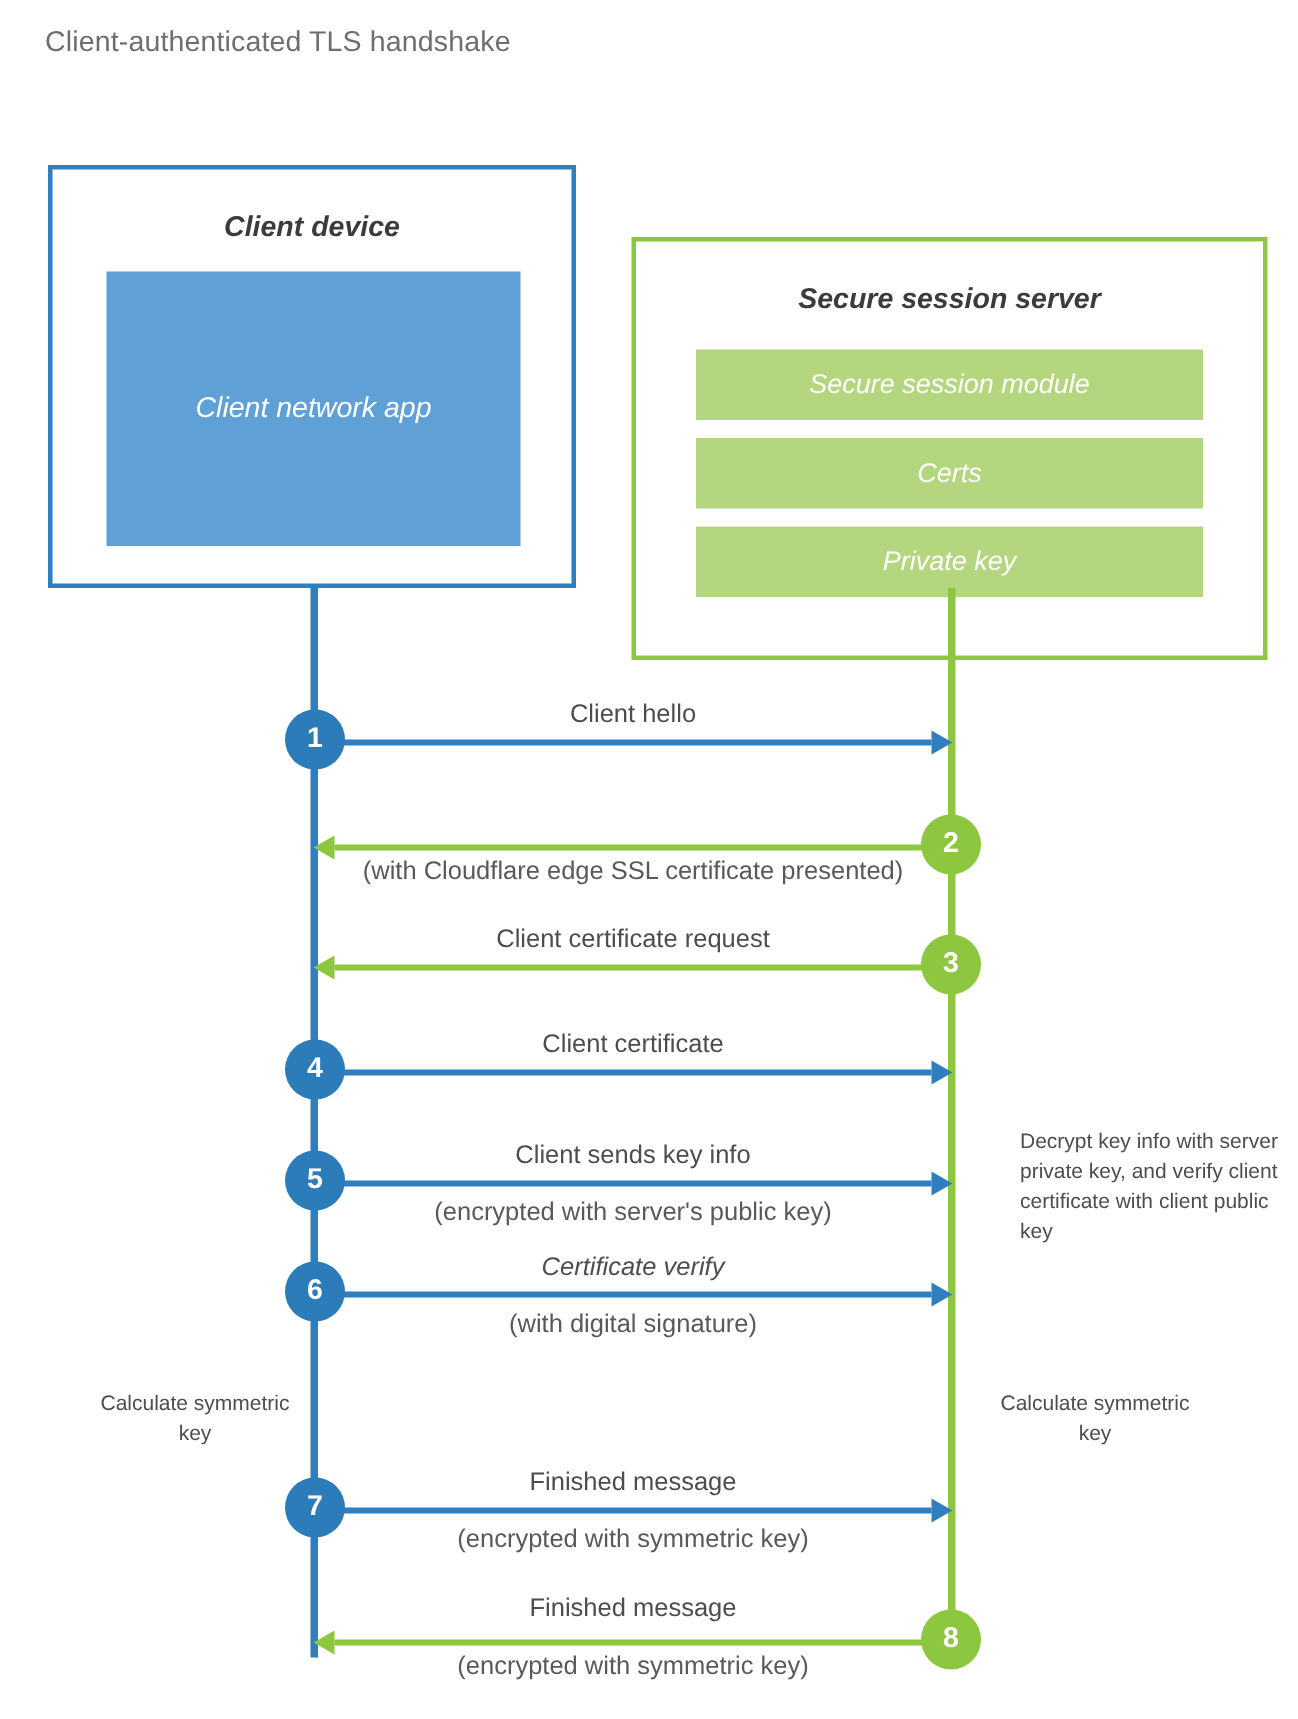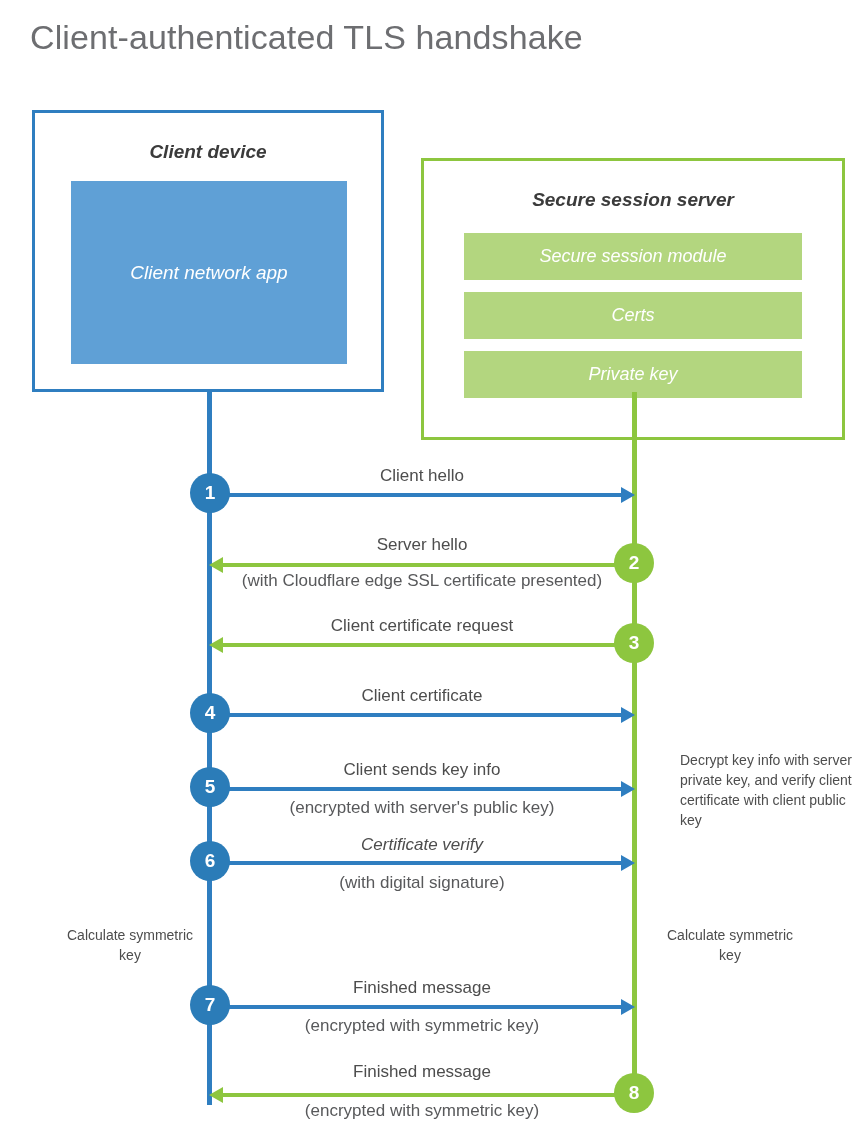--- a/index.html
+++ b/index.html
@@ -15,21 +15,21 @@
     width: 865px;
     height: 1146px;
     background: #ffffff;
   }
 
   
   .page-title {
     position: absolute;
     left: 30px;
     top: 18px;
-    font-size: 34px;
+    font-size: 19px;
     font-weight: 400;
     color: #6d6e71;
     letter-spacing: 0.1px;
     white-space: nowrap;
   }
 
   
   .actor-box {
     position: absolute;
     background: #ffffff;
@@ -198,21 +198,20 @@
     <div class="shaft" style="width:412px;"></div>
     <div class="head" style="left:412px;"></div>
   </div>
   <div class="msg-label" style="left:249px; top:466px; width:346px;">Client hello</div>
   <div class="step-badge blue" style="left:190px; top:473px;">1</div>
 
   <div class="msg green" style="left:209px; top:563px; width:426px;">
     <div class="shaft" style="left:14px; width:412px;"></div>
     <div class="head" style="left:0px;"></div>
   </div>
-  <div class="msg-label" style="left:249px; top:535px; width:346px;">Server hello</div>
   <div class="msg-sub" style="left:219px; top:571px; width:406px;">(with Cloudflare edge SSL certificate presented)</div>
   <div class="step-badge green" style="left:614px; top:543px;">2</div>
 
   <div class="msg green" style="left:209px; top:643px; width:426px;">
     <div class="shaft" style="left:14px; width:412px;"></div>
     <div class="head" style="left:0px;"></div>
   </div>
   <div class="msg-label" style="left:249px; top:616px; width:346px;">Client certificate request</div>
   <div class="step-badge green" style="left:614px; top:623px;">3</div>
 

